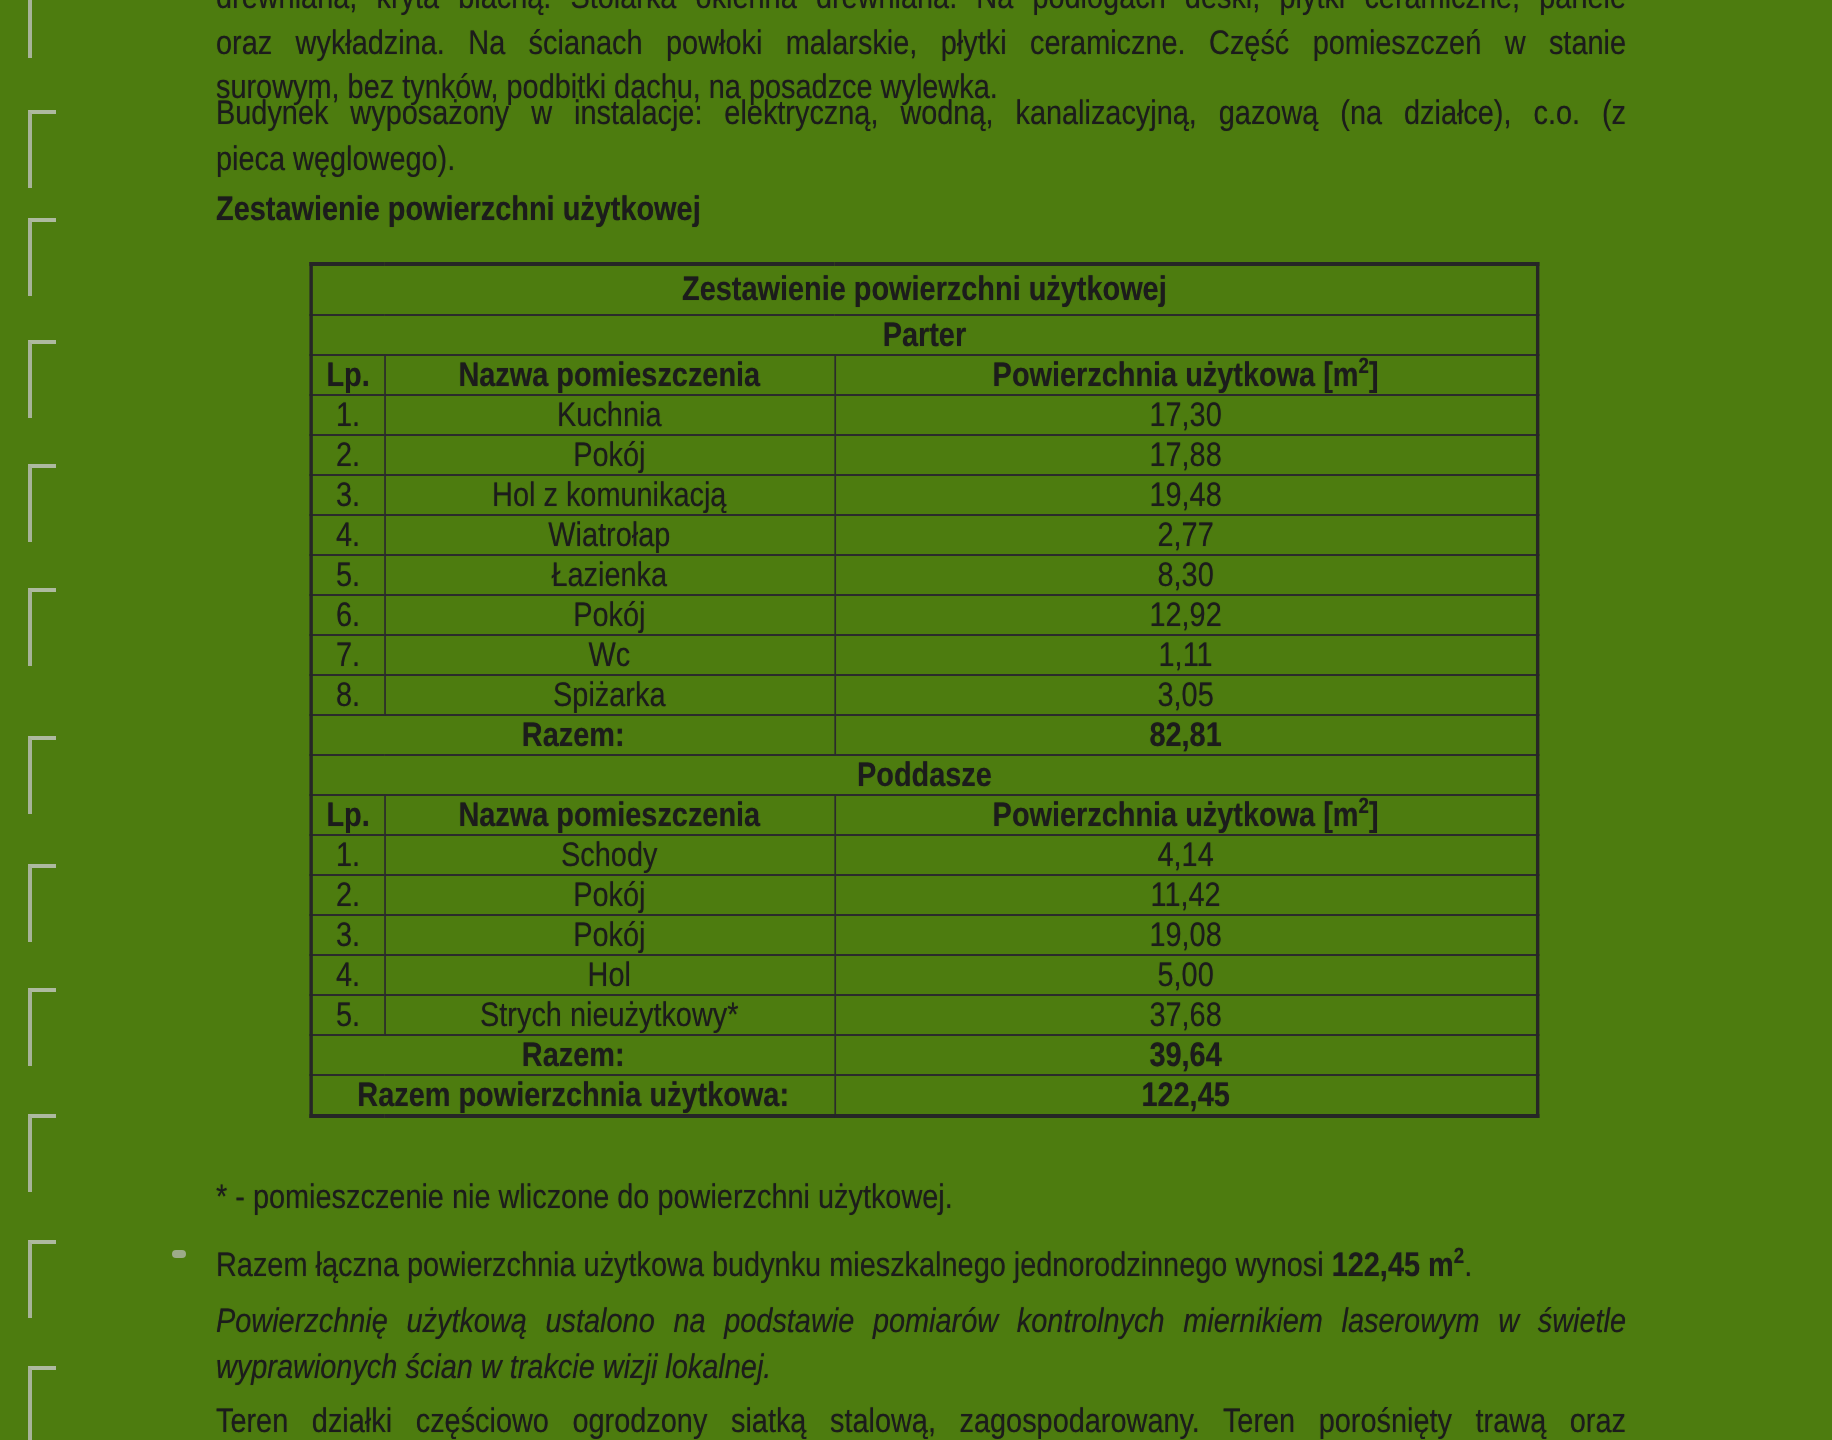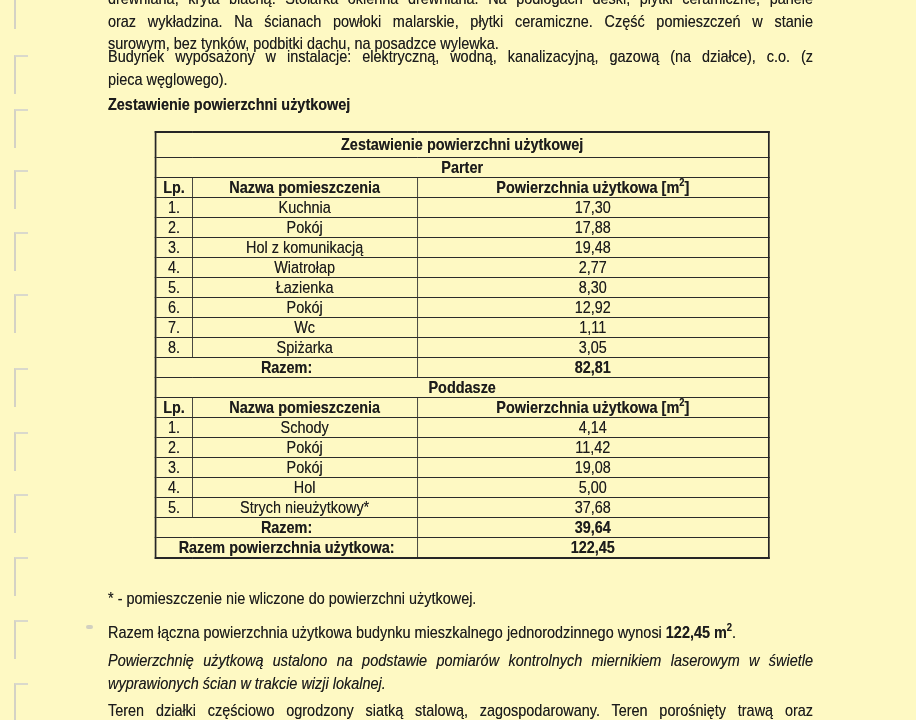--- a/index.html
+++ b/index.html
@@ -2,21 +2,21 @@
 <html lang="pl"><head>
 <meta charset="utf-8">
 <style>
   html,body{margin:0;padding:0;}
   body{
     width:916px;height:720px;overflow:hidden;position:relative;
     background:#ffffff;
     font-family:"Liberation Sans","DejaVu Sans",sans-serif;
     color:#1c1c1c;
   }
-  .page{position:absolute;inset:0;background:#fef9c3;}
+  .page{position:absolute;inset:0;background:#4d7c0f;}
 
   
   .scan-mark{
     position:absolute;left:14px;width:12px;height:37px;
     border-left:2px solid #c6c6c6;border-top:2px solid #cfcfcf;
     opacity:.75;
   }
   .scan-speck{
     position:absolute;left:86px;top:625px;width:7px;height:4px;
     background:#bfbfbf;border-radius:2px;opacity:.7;

